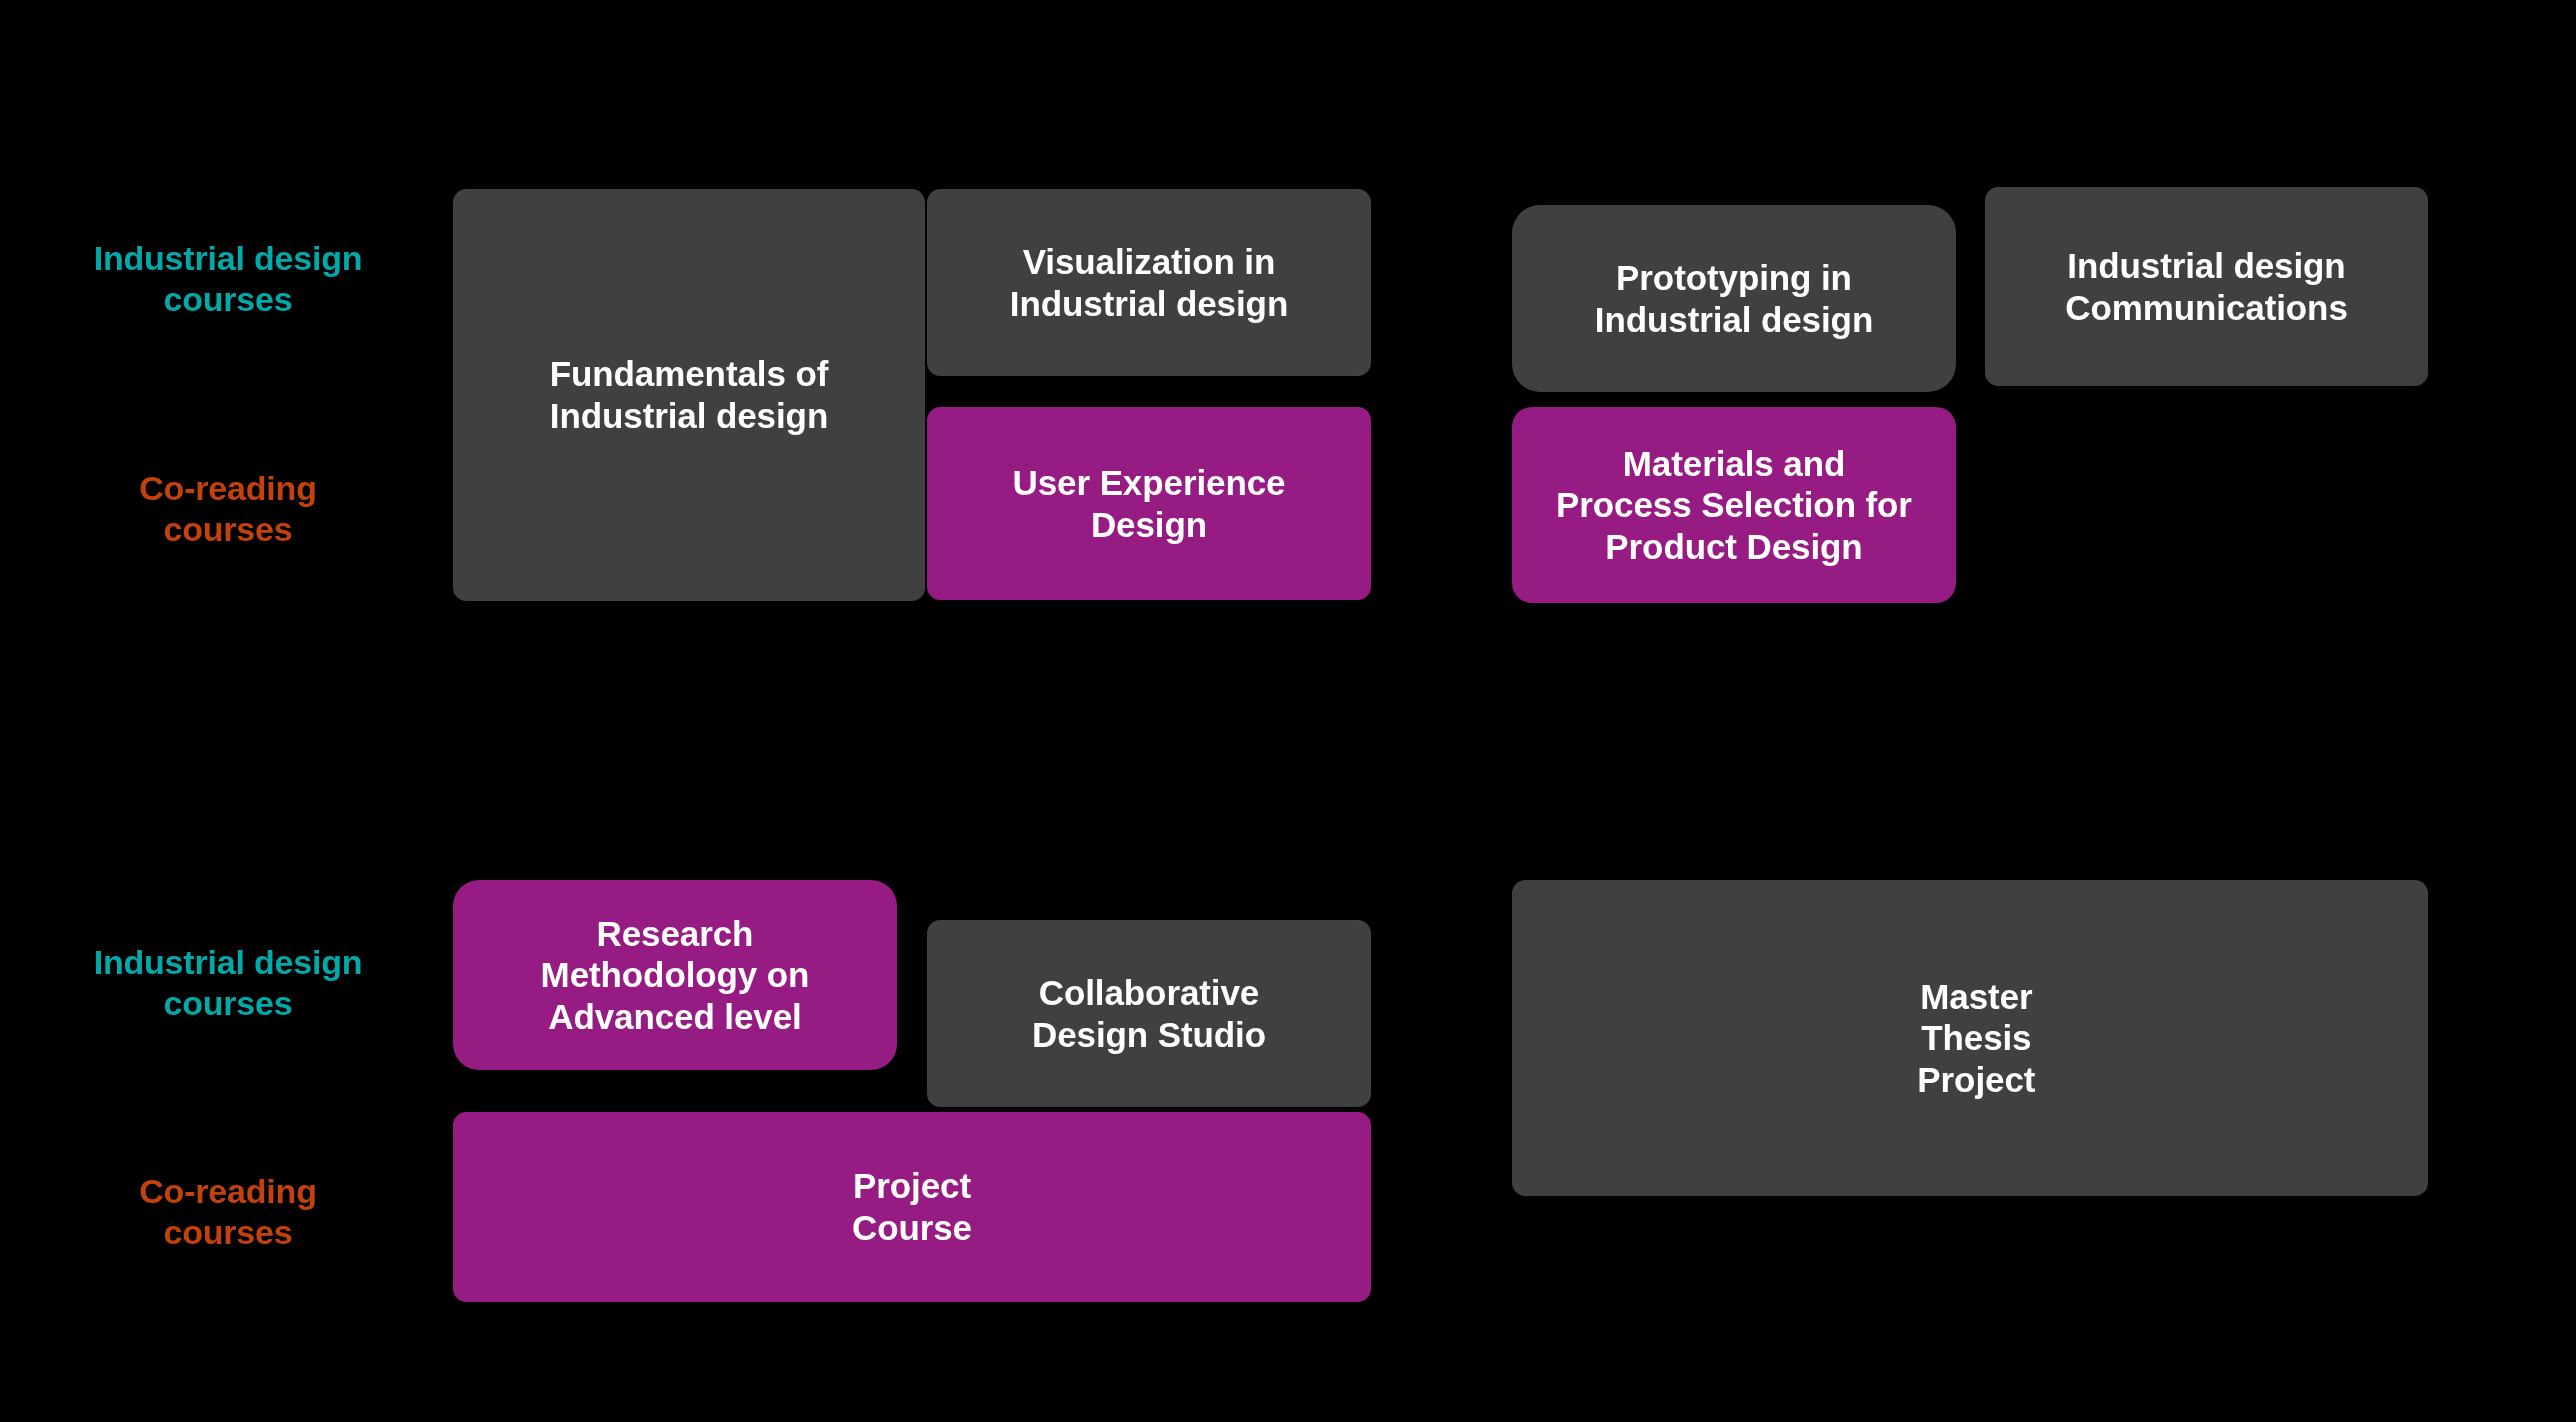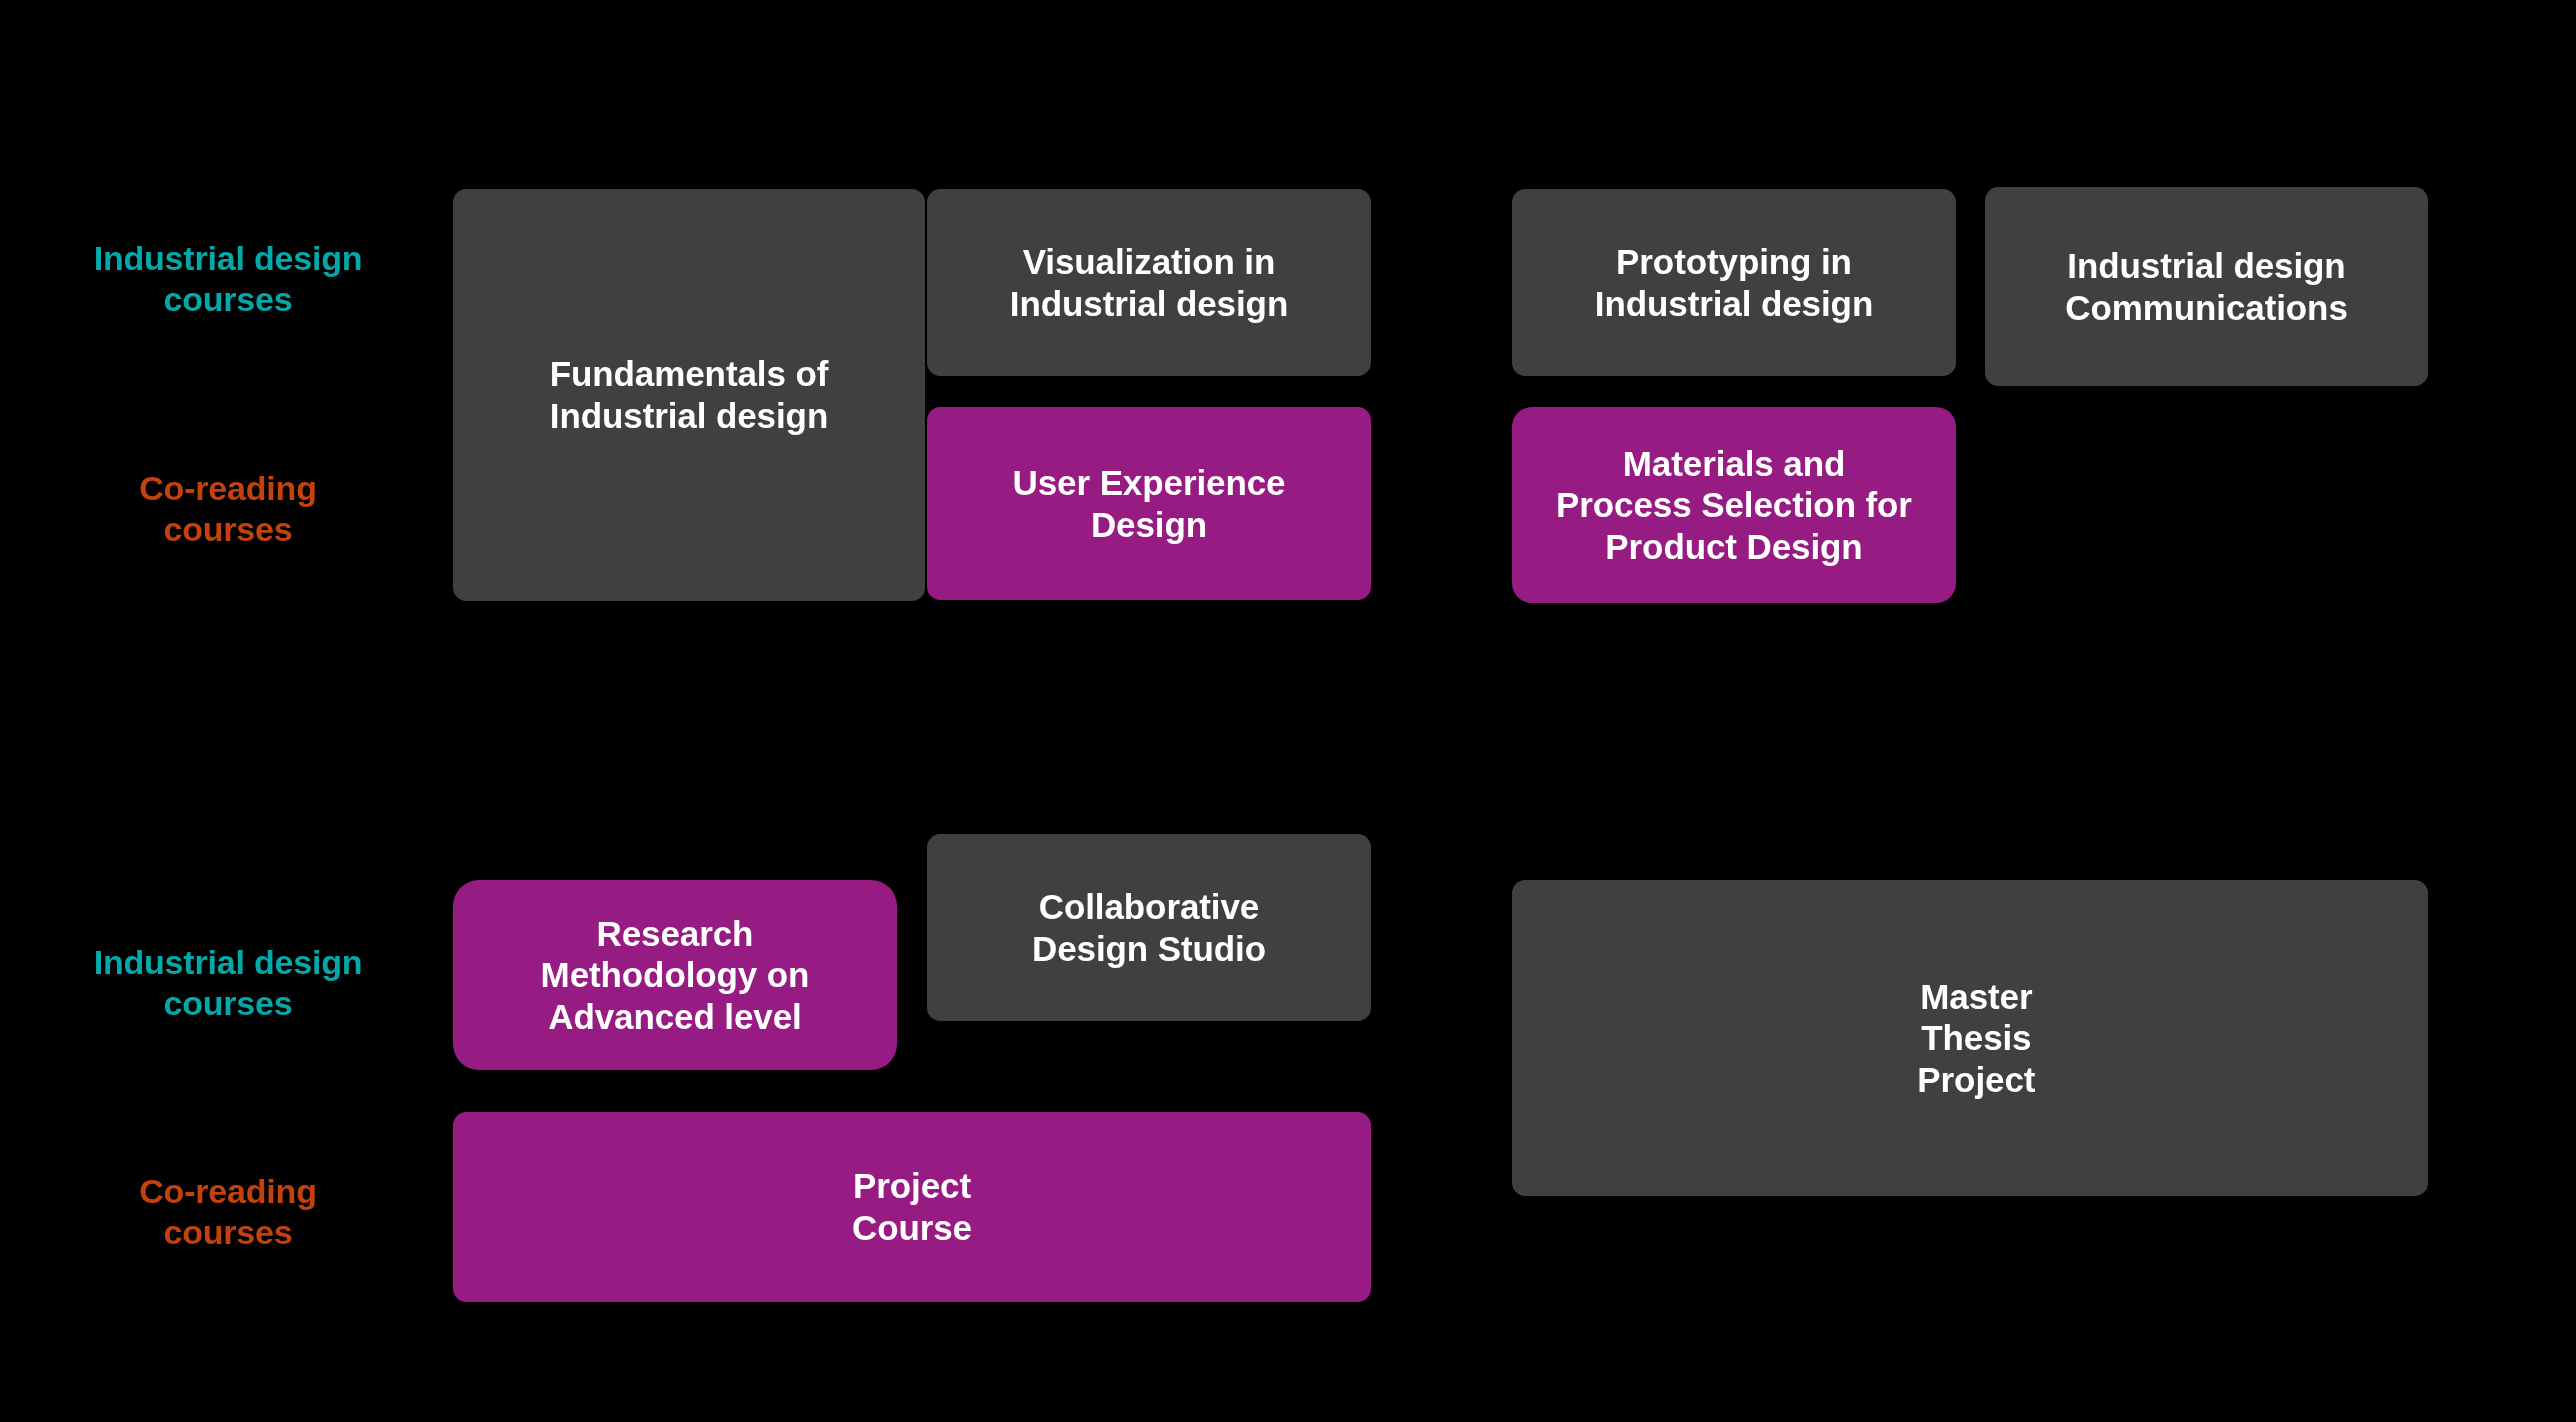--- a/index.html
+++ b/index.html
@@ -59,42 +59,42 @@
 
   <div class="card teal" style="left:453px; top:189px; width:472px; height:412px;">Fundamentals of
 Industrial design</div>
 
   <div class="card teal" style="left:927px; top:189px; width:444px; height:187px;">Visualization in
 Industrial design</div>
 
   <div class="card magenta" style="left:927px; top:407px; width:444px; height:193px;">User Experience
 Design</div>
 
-  <div class="card teal" style="left:1512px; top:189px; width:444px; height:187px;">Prototyping in
+  <div class="card teal" style="left:1512px; top:205px; width:444px; height:187px;border-radius:28px;">Prototyping in
 Industrial design</div>
 
   <div class="card teal" style="left:1985px; top:187px; width:443px; height:199px;">Industrial design
 Communications</div>
 
   <div class="card magenta" style="left:1512px; top:407px; width:444px; height:196px;border-radius:20px;">Materials and
 Process Selection for
 Product Design</div>
 
 
   <div class="rowlabel teal" style="left:0px; top:942px; width:456px;">Industrial design
 courses</div>
 
   <div class="rowlabel magenta" style="left:0px; top:1171px; width:456px;">Co-reading
 courses</div>
 
   <div class="card magenta" style="left:453px; top:880px; width:444px; height:190px;border-radius:26px;">Research
 Methodology on
 Advanced level</div>
 
-  <div class="card teal" style="left:927px; top:834px; width:444px; height:187px;text-align:center;">Collaborative
+  <div class="card teal" style="left:927px; top:920px; width:444px; height:187px;text-align:center;">Collaborative
 Design Studio</div>
 
   <div class="card magenta" style="left:453px; top:1112px; width:918px; height:190px;">Project
 Course</div>
 
   <div class="card teal" style="left:1512px; top:880px; width:916px; height:316px;padding-left:26px;">Master
 Thesis
 Project</div>
 
 </div>

